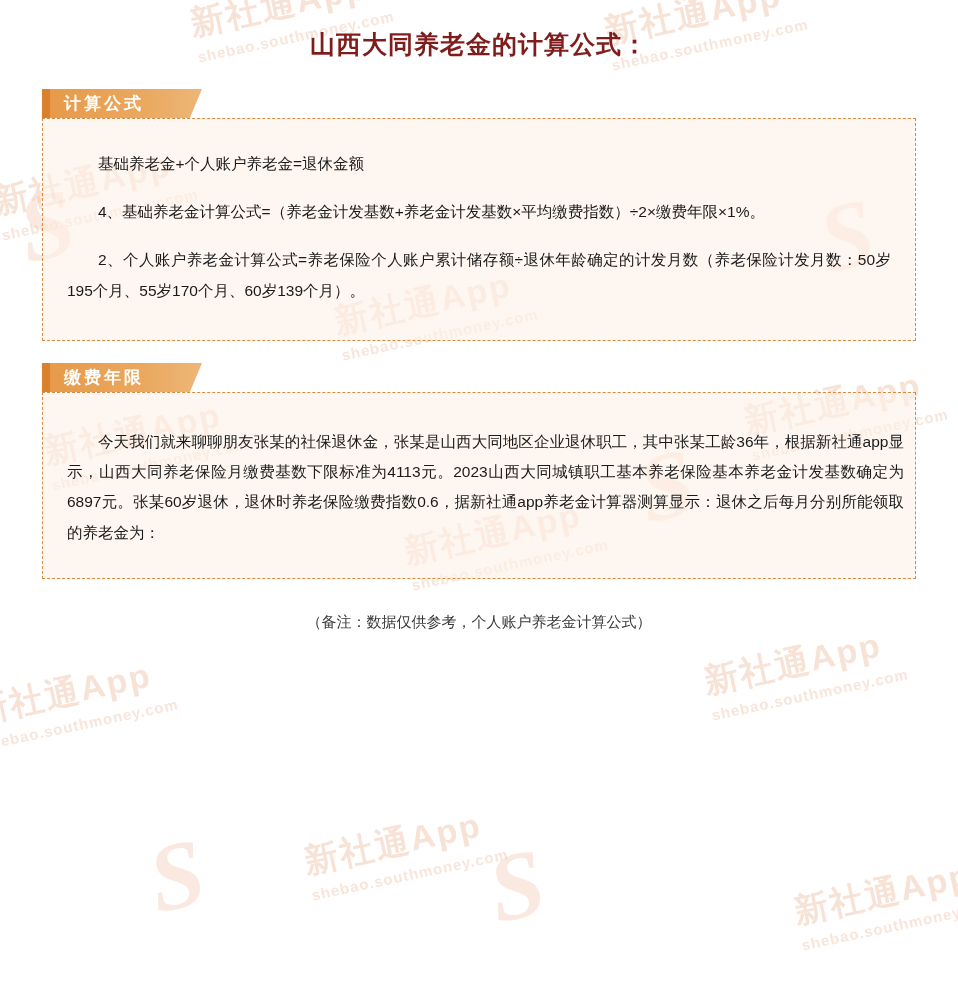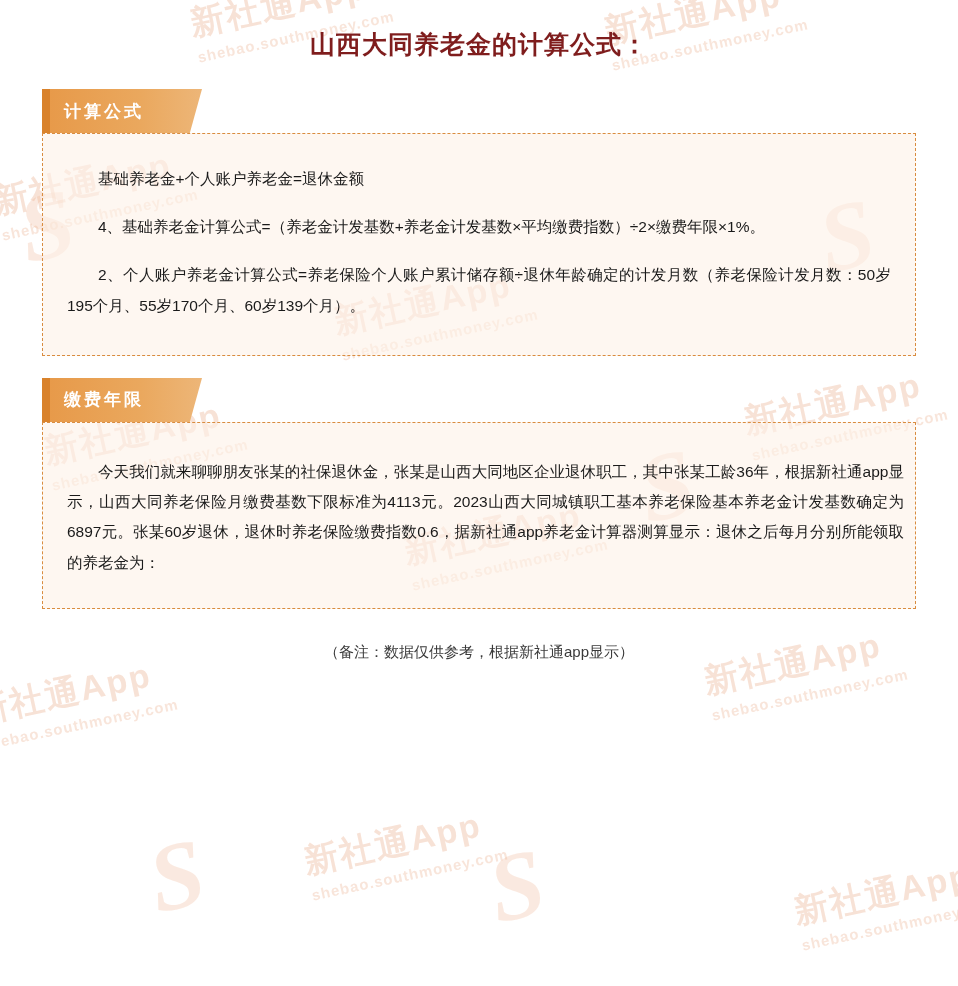--- a/index.html
+++ b/index.html
@@ -78,21 +78,21 @@
     z-index: 10;
     margin: 0 42px;
   }
   .section-1 { margin-top: 28px; }
   .section-2 { margin-top: 22px; }
 
   .sec-header {
     position: relative;
     display: flex;
     align-items: stretch;
-    height: 44px;
+    height: 29px;
     width: 160px;
   }
   .sec-bar {
     width: 8px;
     background: #d9822b;
     flex: 0 0 8px;
   }
   .sec-label {
     flex: 1 1 auto;
     background: linear-gradient(90deg, #e79a4a 0%, #eaa85e 60%, #edb678 100%);
@@ -220,15 +220,15 @@
   <div class="section section-2">
     <div class="sec-header">
       <div class="sec-bar"></div>
       <div class="sec-label">缴费年限</div>
     </div>
     <div class="body-box sec2-body">
       <p class="para indent">今天我们就来聊聊朋友张某的社保退休金，张某是山西大同地区企业退休职工，其中张某工龄36年，根据新社通app显示，山西大同养老保险月缴费基数下限标准为4113元。2023山西大同城镇职工基本养老保险基本养老金计发基数确定为6897元。张某60岁退休，退休时养老保险缴费指数0.6，据新社通app养老金计算器测算显示：退休之后每月分别所能领取的养老金为：</p>
     </div>
   </div>
 
-  <div class="footnote">（备注：数据仅供参考，根据新社通app显示）</div>
+  <div class="footnote">（备注：数据仅供参考，个人账户养老金计算公式）</div>
 
 </div>
 
 </body></html>

